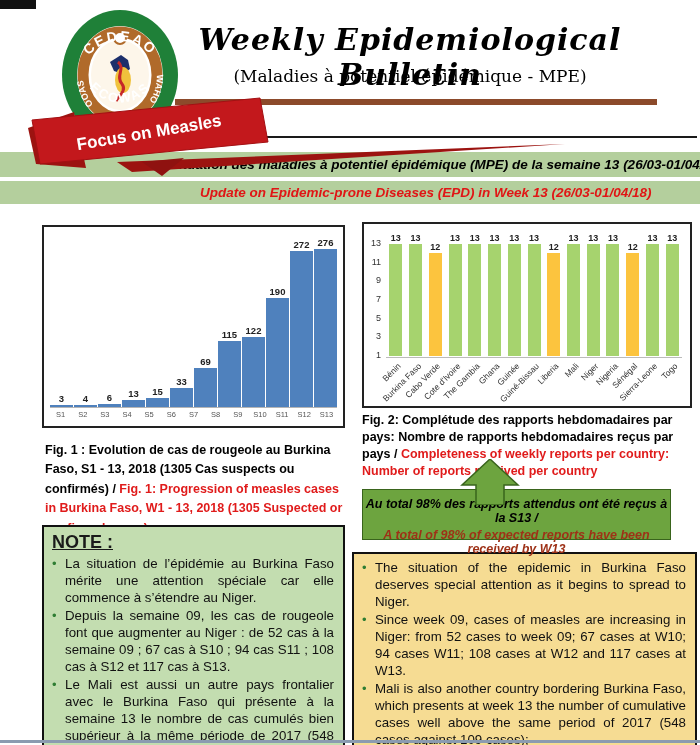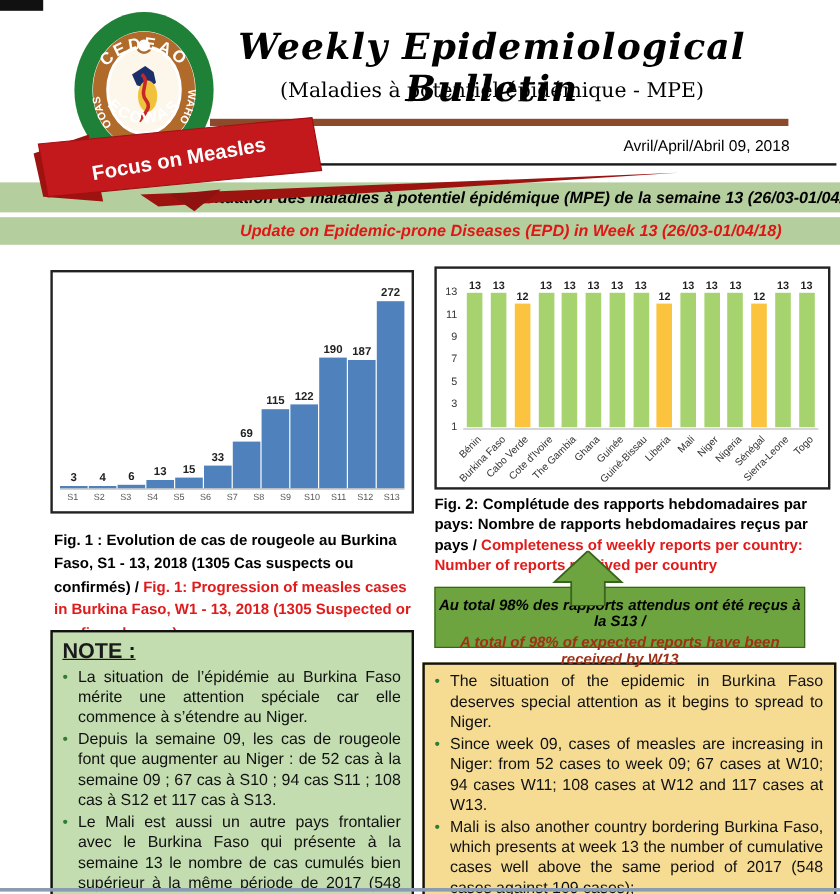--- a/index.html
+++ b/index.html
@@ -107,21 +107,20 @@
     </text>
     <path id="lr" d="M 94,52 A 33,39 0 0 1 86,97" fill="none"></path>
     <text font-size="9" font-weight="bold" fill="#ffffff" font-family="Liberation Sans,sans-serif">
       <textPath href="#lr" startOffset="60%" text-anchor="middle">WAHO</textPath>
     </text>
   </svg>
 
   <div class="main-title">Weekly Epidemiological Bulletin</div>
   <div class="subtitle">(Maladies à potentiel épidémique - MPE)</div>
   <div class="brown-line"></div>
-  <div class="date-line">Avril/April/Abril 09, 2018</div>
   <div class="black-line"></div>
 
   <svg class="ribbon-svg" viewBox="0 0 545 88">
     <polygon points="95,70 543,52 110,80" fill="#9c1310"></polygon>
     <polygon points="120,70 162,66 140,84" fill="#8f1210"></polygon>
     <polygon points="6,36 52,20 64,76 14,72" fill="#9c1310"></polygon>
     <polygon points="10,28 238,6 246,50 18,72" fill="#c3181c" stroke="#a31013" stroke-width="1"></polygon>
     <text x="128" y="46" transform="rotate(-9.6 128 46)" text-anchor="middle" font-size="17" font-weight="bold" fill="#ffffff" font-family="Liberation Sans,sans-serif">Focus on Measles</text>
   </svg>
 
@@ -168,26 +167,26 @@
         </div>
         <div class="f1-col">
           <div class="f1-vlab">122</div>
           <div class="f1-bar" style="height: 69.8px; background: rgb(79, 129, 189);"></div>
         </div>
         <div class="f1-col">
           <div class="f1-vlab">190</div>
           <div class="f1-bar" style="height: 108.8px; background: rgb(79, 129, 189);"></div>
         </div>
         <div class="f1-col">
-          <div class="f1-vlab">187</div>
-          <div class="f1-bar" style="height: 107.1px; background: rgb(79, 129, 189);"></div>
-        </div>
-        <div class="f1-col">
           <div class="f1-vlab">272</div>
           <div class="f1-bar" style="height: 155.7px; background: rgb(79, 129, 189);"></div>
+        </div>
+        <div class="f1-col">
+          <div class="f1-vlab">276</div>
+          <div class="f1-bar" style="height: 158px; background: rgb(79, 129, 189);"></div>
         </div>
       </div>
     <div class="f1-base"></div>
     <div class="f1-xlabels">
         <div class="f1-clab">S1</div>
         <div class="f1-clab">S2</div>
         <div class="f1-clab">S3</div>
         <div class="f1-clab">S4</div>
         <div class="f1-clab">S5</div>
         <div class="f1-clab">S6</div>

